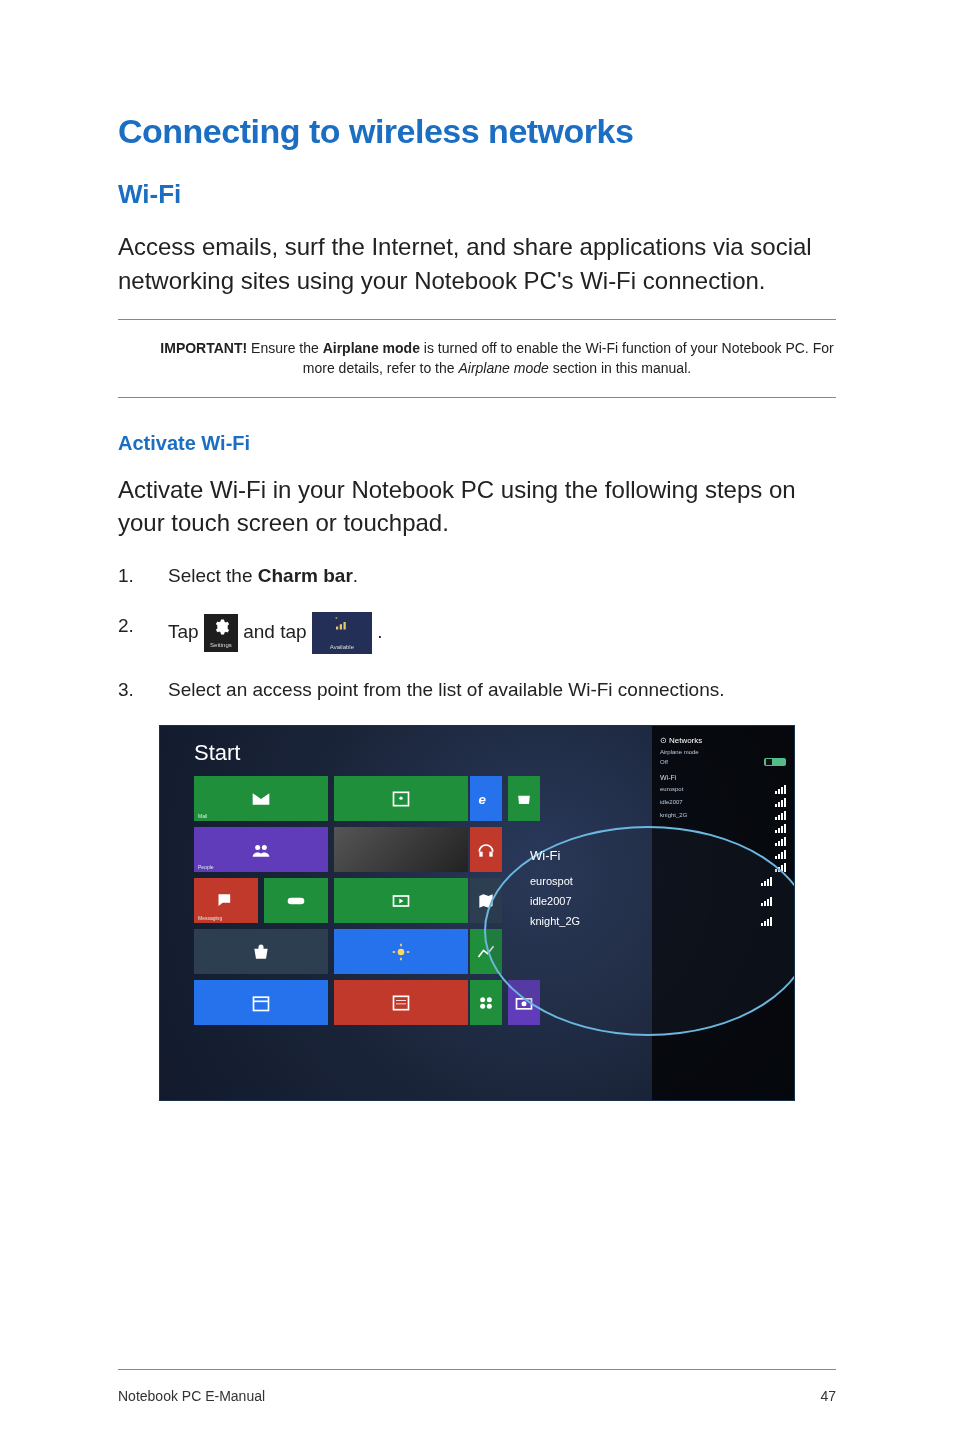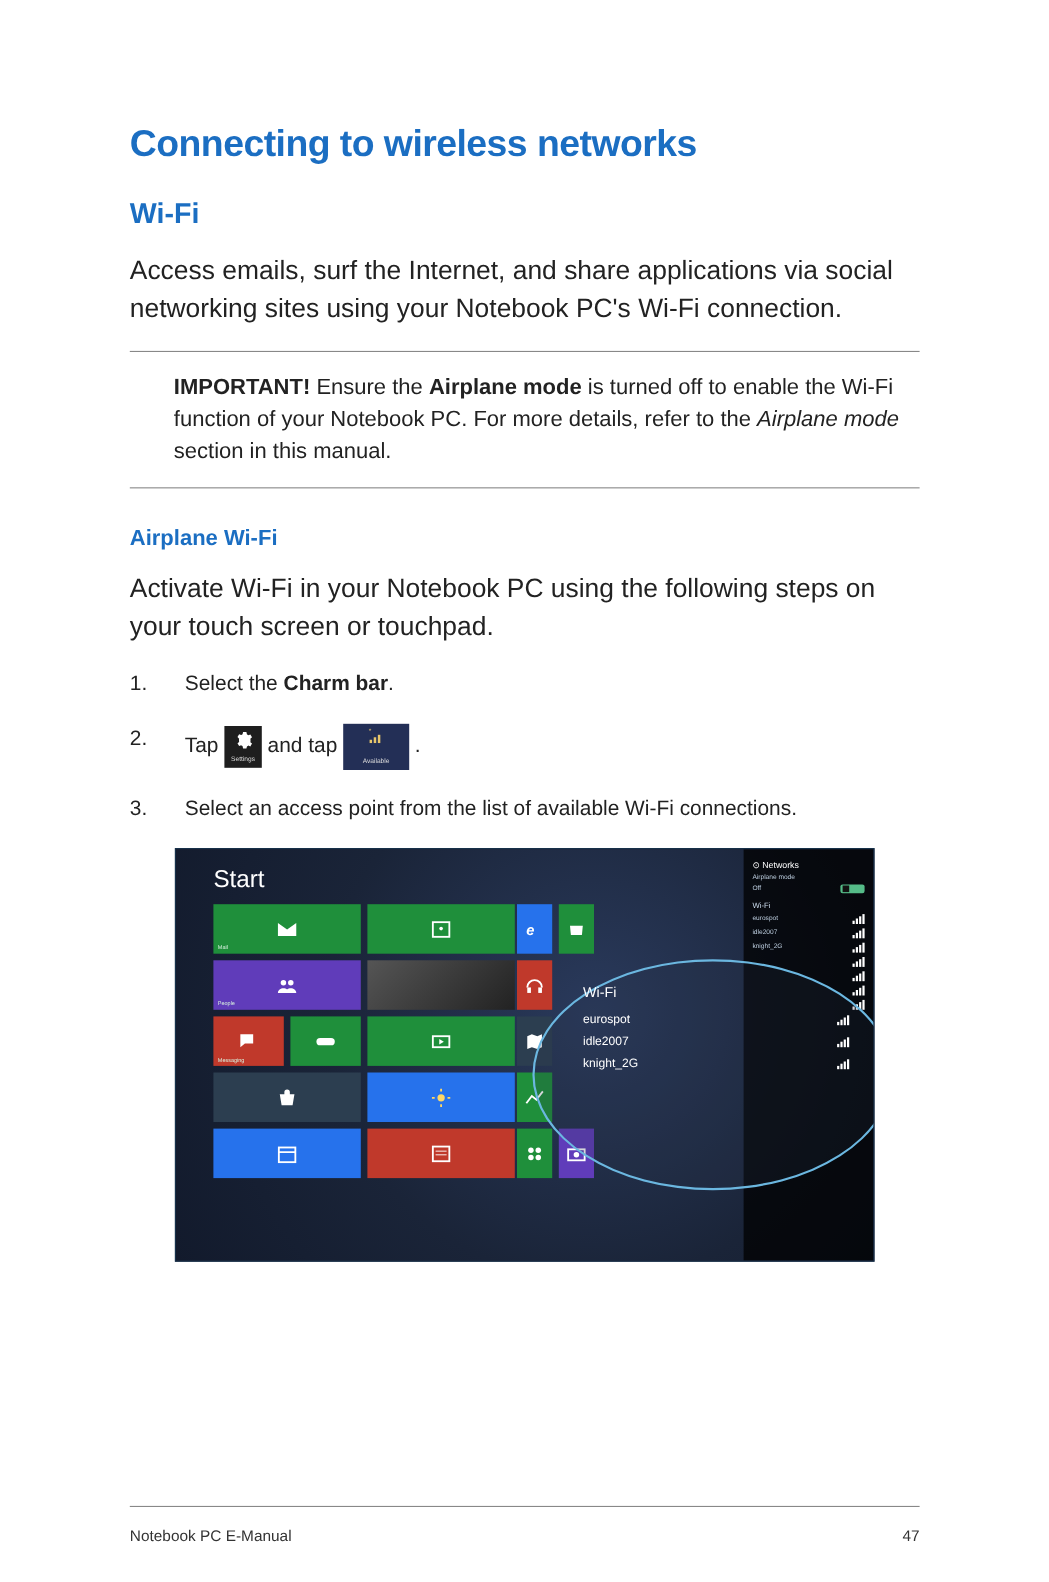--- a/index.html
+++ b/index.html
@@ -37,22 +37,23 @@
     font-size: 24px;
     line-height: 1.4;
     color: #222;
     margin-bottom: 22px;
   }
   .note-box {
     border-top: 1px solid #888;
     border-bottom: 1px solid #888;
     padding: 18px 0 18px 40px;
     margin: 14px 0 34px 0;
-    font-size: 20px;
+    font-size: 14px;
     line-height: 1.45;
+    text-align: center;
   }
   .note-box .italic { font-style: italic; }
   ol {
     list-style: none;
     counter-reset: item;
     padding-left: 0;
   }
   ol li {
     font-size: 19px;
     line-height: 1.45;
@@ -106,21 +107,21 @@
   }
   .tile { background: #1f8f3b; display: flex; align-items: center; justify-content: center; position: relative; }
   .tile.wide { grid-column: span 2; }
   .tile svg { width: 20px; height: 20px; }
   .tile .tlabel { position: absolute; bottom: 2px; left: 4px; color: #d8f0df; font-size: 5px; }
   .tile.red { background: #c0392b; }
   .tile.dark { background: #2c3e50; }
   .tile.blue { background: #2672ec; }
   .tile.purple { background: #603cba; }
   .networks-panel {
-    position: absolute; top: 0; right: 0; bottom: 0; width: 118px;
+    position: absolute; top: 0; right: 0; bottom: 0; width: 142px;
     background: rgba(0,0,0,0.75);
     padding: 10px 8px;
     color: #fff;
     font-size: 7px;
   }
   .np-title { font-size: 8px; margin-bottom: 4px; }
   .np-row { display: flex; justify-content: space-between; align-items: center; margin: 3px 0; font-size: 6px; color: #bcd; }
   .np-section { font-size: 7px; margin-top: 8px; color: #cde; }
   .callout {
     position: absolute;
@@ -172,21 +173,21 @@
   <h1>Connecting to wireless networks</h1>
 
   <h2>Wi-Fi</h2>
 
   <p class="body-text">Access emails, surf the Internet, and share applications via social networking sites using your Notebook PC's Wi-Fi connection.</p>
 
   <div class="note-box">
     <strong>IMPORTANT!</strong><span> Ensure the </span><strong>Airplane mode</strong><span> is turned off to enable the Wi-Fi function of your Notebook PC. For more details, refer to the </span><span class="italic">Airplane mode</span><span> section in this manual.</span>
   </div>
 
-  <h3>Airplane Wi-Fi</h3>
+  <h3>Activate Wi-Fi</h3>
 
   <p class="body-text">Activate Wi-Fi in your Notebook PC using the following steps on your touch screen or touchpad.</p>
 
   <ol>
     <li>
       <span class="num">1.</span>
       <span>Select the </span><strong>Charm bar</strong><span>.</span>
     </li>
     <li>
       <span class="num">2.</span>

